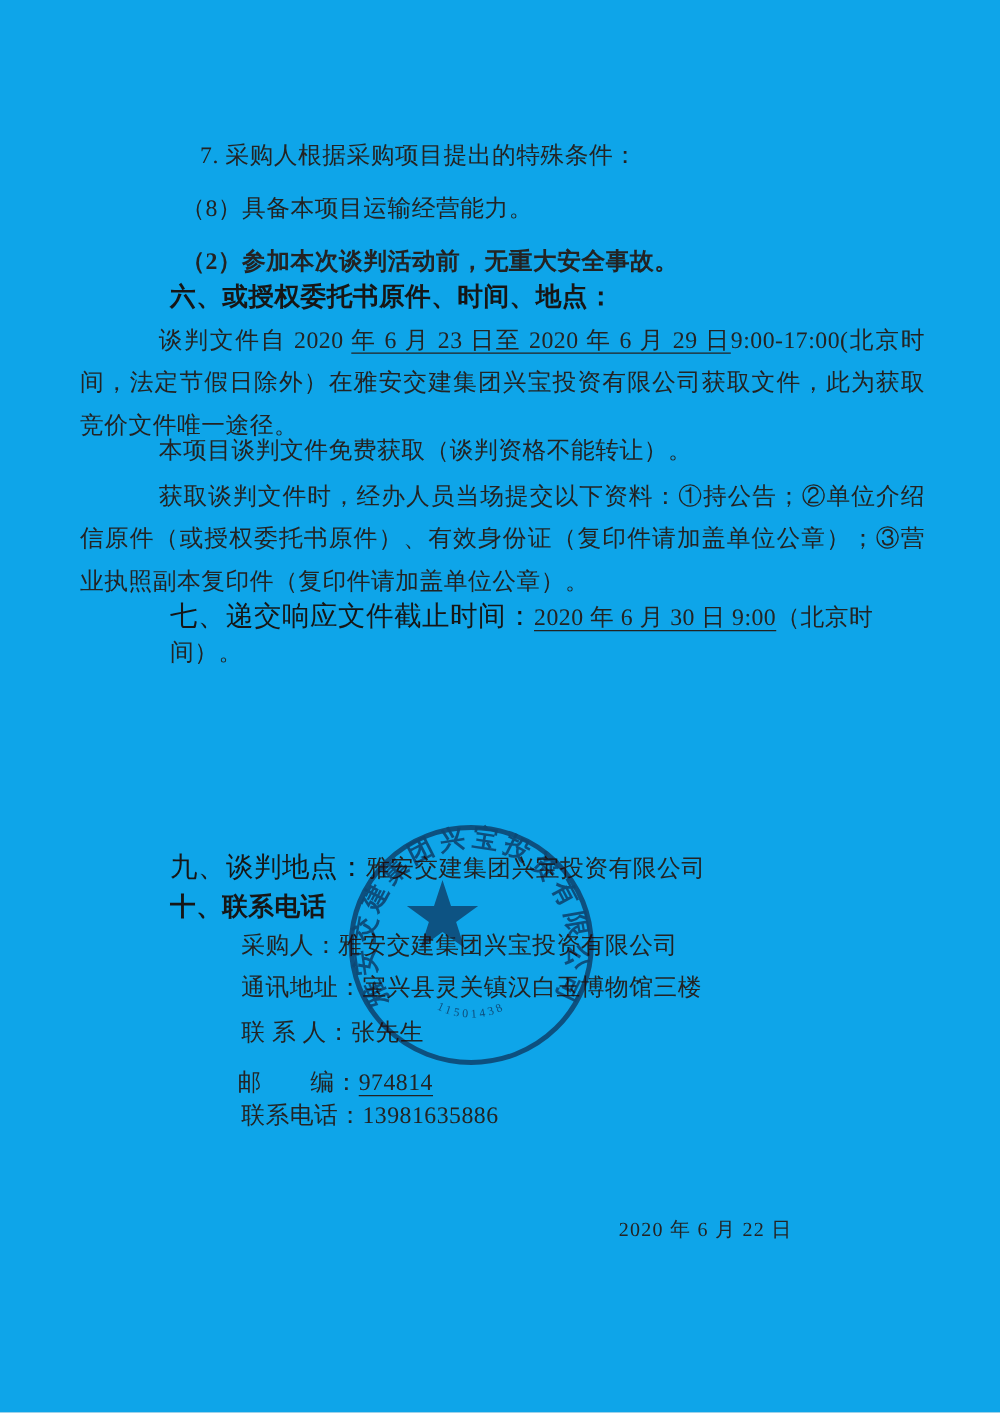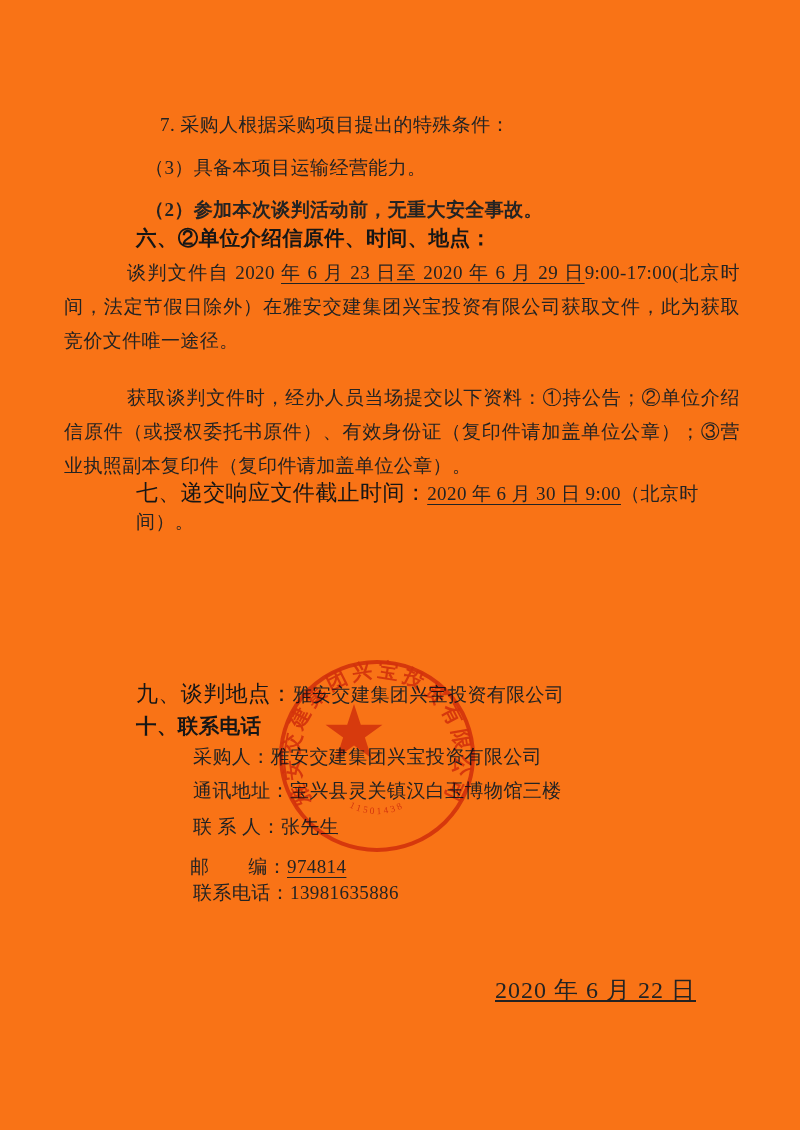--- a/index.html
+++ b/index.html
@@ -1,62 +1,63 @@
 <!DOCTYPE html>
 <html><head>
 <meta charset="utf-8">
 <style>
   * { margin:0; padding:0; box-sizing:border-box; }
   html,body { background:#e8e8e8; }
   .page {
     position:relative;
     width:800px; height:1130px;
     margin:0 auto;
-    background:#f97316;
+    background:#0ea5e9;
     overflow:hidden;
     font-family:"Liberation Serif","DejaVu Serif",serif;
     color:#232323;
   }
   .blk { position:absolute; left:64px; width:676px; font-size:19px; line-height:24px; letter-spacing:0.4px; }
   .para { text-align:justify; line-height:34px; }
   .hd { font-size:20.5px; font-weight:700; color:#161616; }
   .hd-inline { font-size:22px; font-weight:400; color:#161616; }
   .u { text-decoration:underline; text-underline-offset:4px; text-decoration-thickness:1px;text-align:right; }
   .indent96 { padding-left:96px; }
   .indent81 { padding-left:81px; }
   .indent72 { padding-left:72px; }
   .contact { padding-left:129px; }
   .zipline { padding-left:126px; }
-  .date-line { position:absolute; left:495px; top:974px; font-size:24px; letter-spacing:1px; color:#232323;text-decoration:underline; }
+  .date-line { position:absolute; left:495px; top:974px; font-size:16px; letter-spacing:1px; color:#232323; }
   .ti63 { text-indent:63px; }
   .ti70 { text-indent:70px; }
   .stamp {
     position:absolute; left:277px; top:656px; width:202px; height:206px;
     mix-blend-mode:multiply; opacity:0.82;
     pointer-events:none;
   }
   .stamp svg { width:100%; height:100%; }
 </style>
 </head>
 <body>
 
 <div class="page">
 
   <div class="blk indent96" style="top:113px;">7. 采购人根据采购项目提出的特殊条件：</div>
 
-  <div class="blk indent81" style="top:156px;">（3）具备本项目运输经营能力。</div>
+  <div class="blk indent81" style="top:156px;">（8）具备本项目运输经营能力。</div>
 
   <div class="blk indent81" style="top:198px;font-weight:bold;">（2）参加本次谈判活动前，无重大安全事故。</div>
 
-  <div class="blk hd indent72" style="top:226px;">六、②单位介绍信原件、时间、地点：</div>
+  <div class="blk hd indent72" style="top:226px;">六、或授权委托书原件、时间、地点：</div>
 
   <div class="blk para ti63" style="top:256px;">
     <span>谈判文件自 2020 </span><span class="u">年 6 月 23 日至 2020 年 6 月 29 日</span><span>9:00-17:00(北京时间，法定节假日除外）在雅安交建集团兴宝投资有限公司获取文件，此为获取竞价文件唯一途径。</span>
   </div>
 
+  <div class="blk ti63" style="top:349px;">本项目谈判文件免费获取（谈判资格不能转让）。</div>
 
   <div class="blk para ti63" style="top:381px;">获取谈判文件时，经办人员当场提交以下资料：①持公告；②单位介绍信原件（或授权委托书原件）、有效身份证（复印件请加盖单位公章）；③营业执照副本复印件（复印件请加盖单位公章）。</div>
 
   <div class="blk indent72" style="top:479px; line-height:28px;">
     <span class="hd-inline">七、递交响应文件截止时间：</span><span class="u">2020 年 6 月 30 日 9:00</span><span>（北京时间）。</span>
   </div>
 
 
   <div class="blk indent72" style="top:680px; line-height:28px;">
     <span class="hd-inline">九、谈判地点：</span><span>雅安交建集团兴宝投资有限公司</span>

